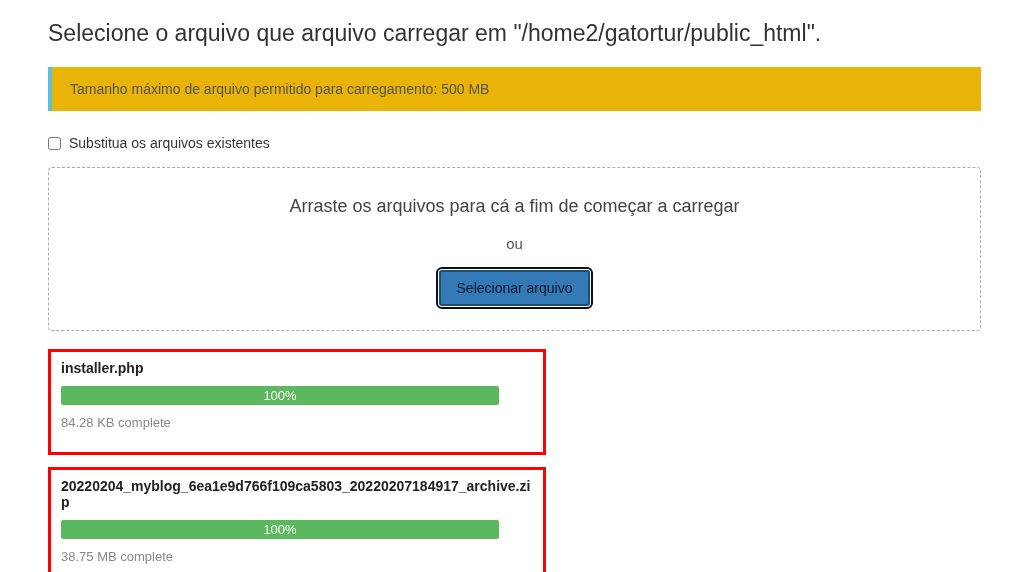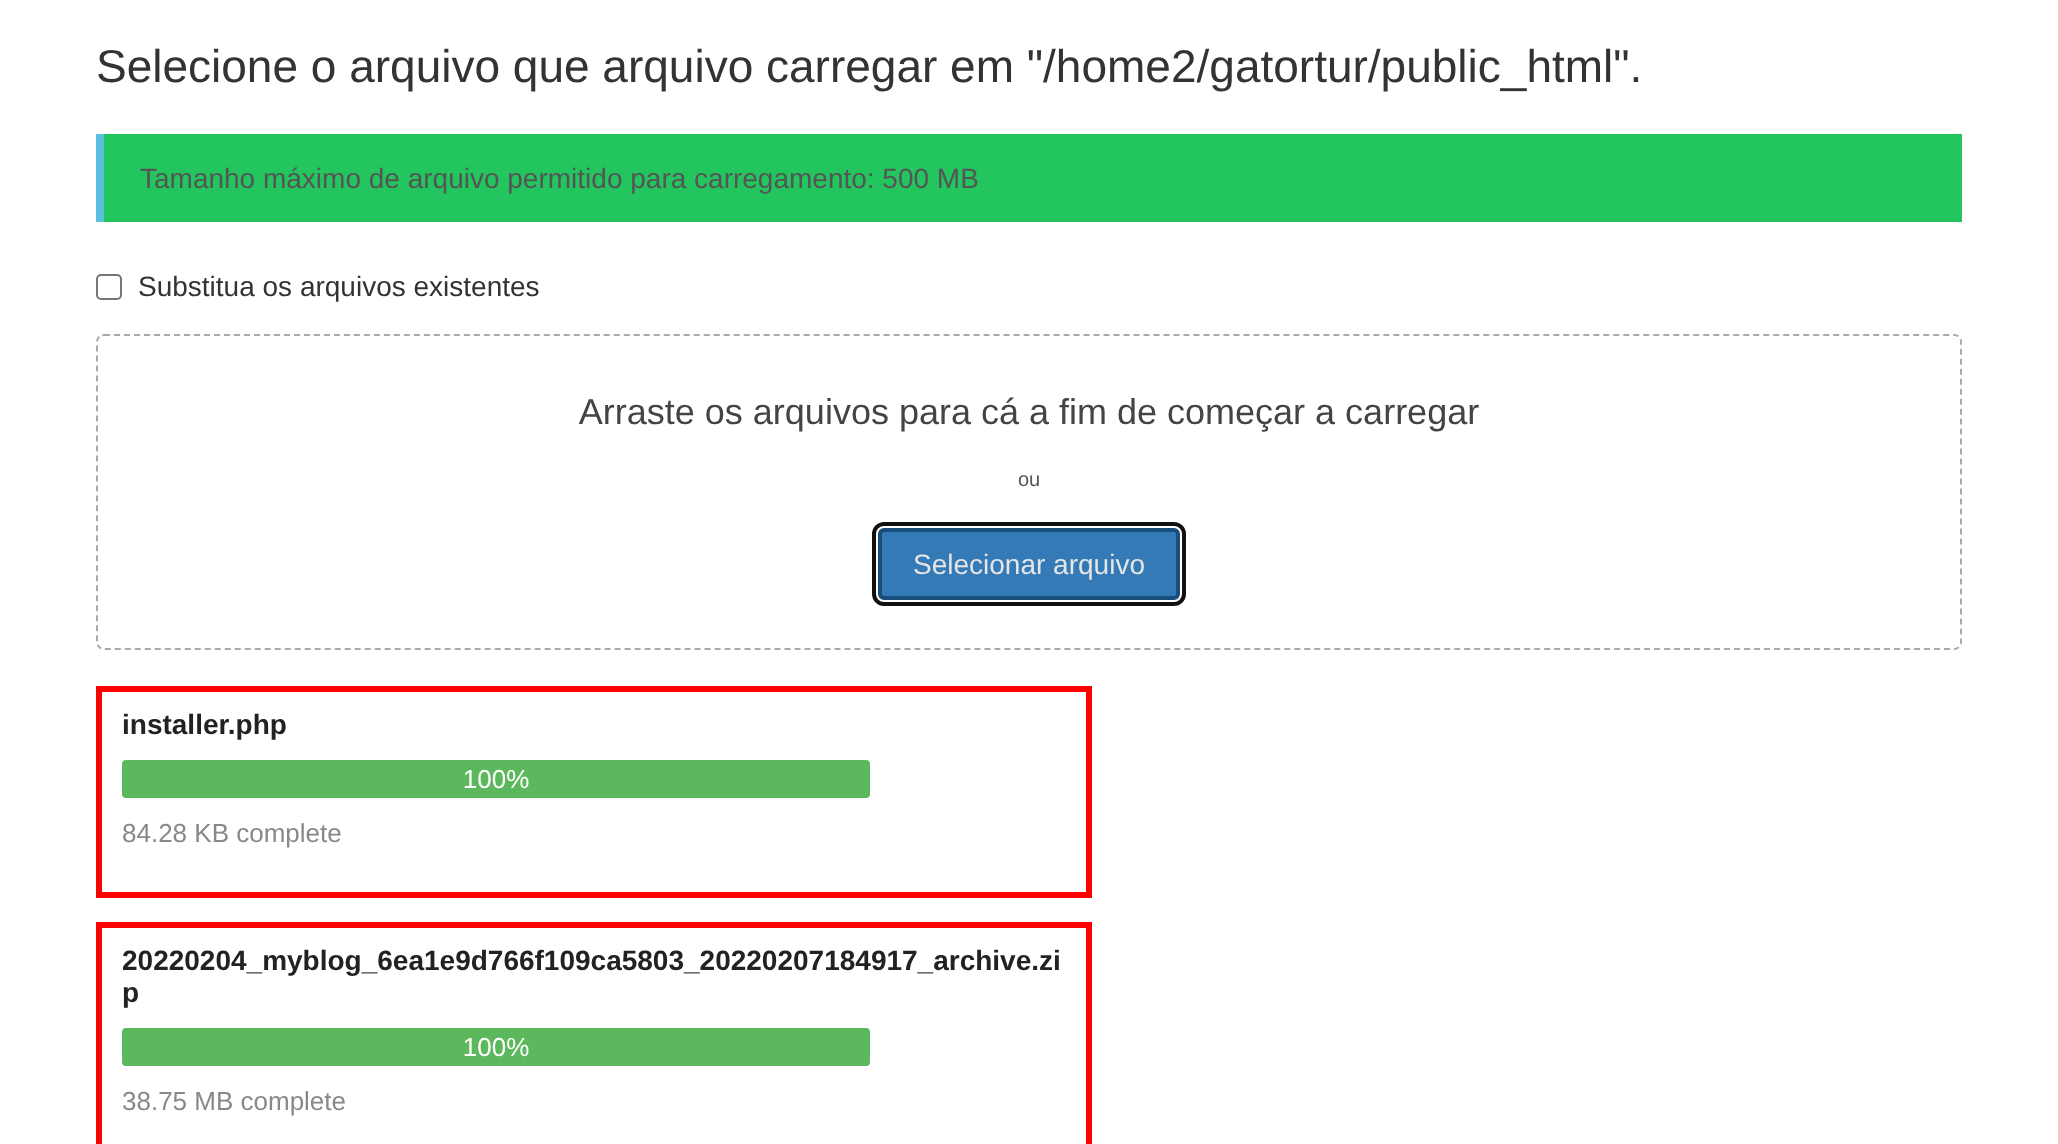--- a/index.html
+++ b/index.html
@@ -13,21 +13,21 @@
       padding: 20px 48px;
       color: #333;
     }
     .page-title {
       font-size: 23px;
       font-weight: 400;
       color: #333;
       margin-bottom: 20px;
     }
     .info-box {
-      background: #22c55e;
+      background: #eab308;
       border-left: 4px solid #5bc0de;
       padding: 14px 18px;
       font-size: 14px;
       color: #555;
       margin-bottom: 24px;
     }
     .overwrite-row {
       display: flex;
       align-items: center;
       gap: 8px;
@@ -45,27 +45,27 @@
       padding: 28px 20px 24px;
       text-align: center;
       margin-bottom: 18px;
     }
     .dropzone-text {
       font-size: 18px;
       color: #444;
       margin-bottom: 18px;
     }
     .dropzone-or {
-      font-size: 10px;
+      font-size: 15px;
       color: #555;
       margin-bottom: 18px;
     }
     .select-btn {
       background: #337ab7;
-      color: #e5e5e5;
+      color: #0f172a;
       border: 2px solid #1a4e7a;
       outline: 2px solid #111;
       outline-offset: 1px;
       padding: 8px 16px;
       font-size: 14px;
       border-radius: 3px;
       cursor: pointer;
     }
     .upload-item {
       border: 3px solid #ff0000;
@@ -80,21 +80,21 @@
       margin-bottom: 10px;
       word-break: break-all;
     }
     .progress-bar {
       background: #5cb85c;
       color: #fff;
       font-size: 13px;
       text-align: center;
       padding: 2px 0;
       border-radius: 2px;
-      width: 374px;
+      width: 438px;
       margin-bottom: 10px;
     }
     .upload-status {
       font-size: 13px;
       color: #888;
     }
   </style>
 </head>
 <body>
 

